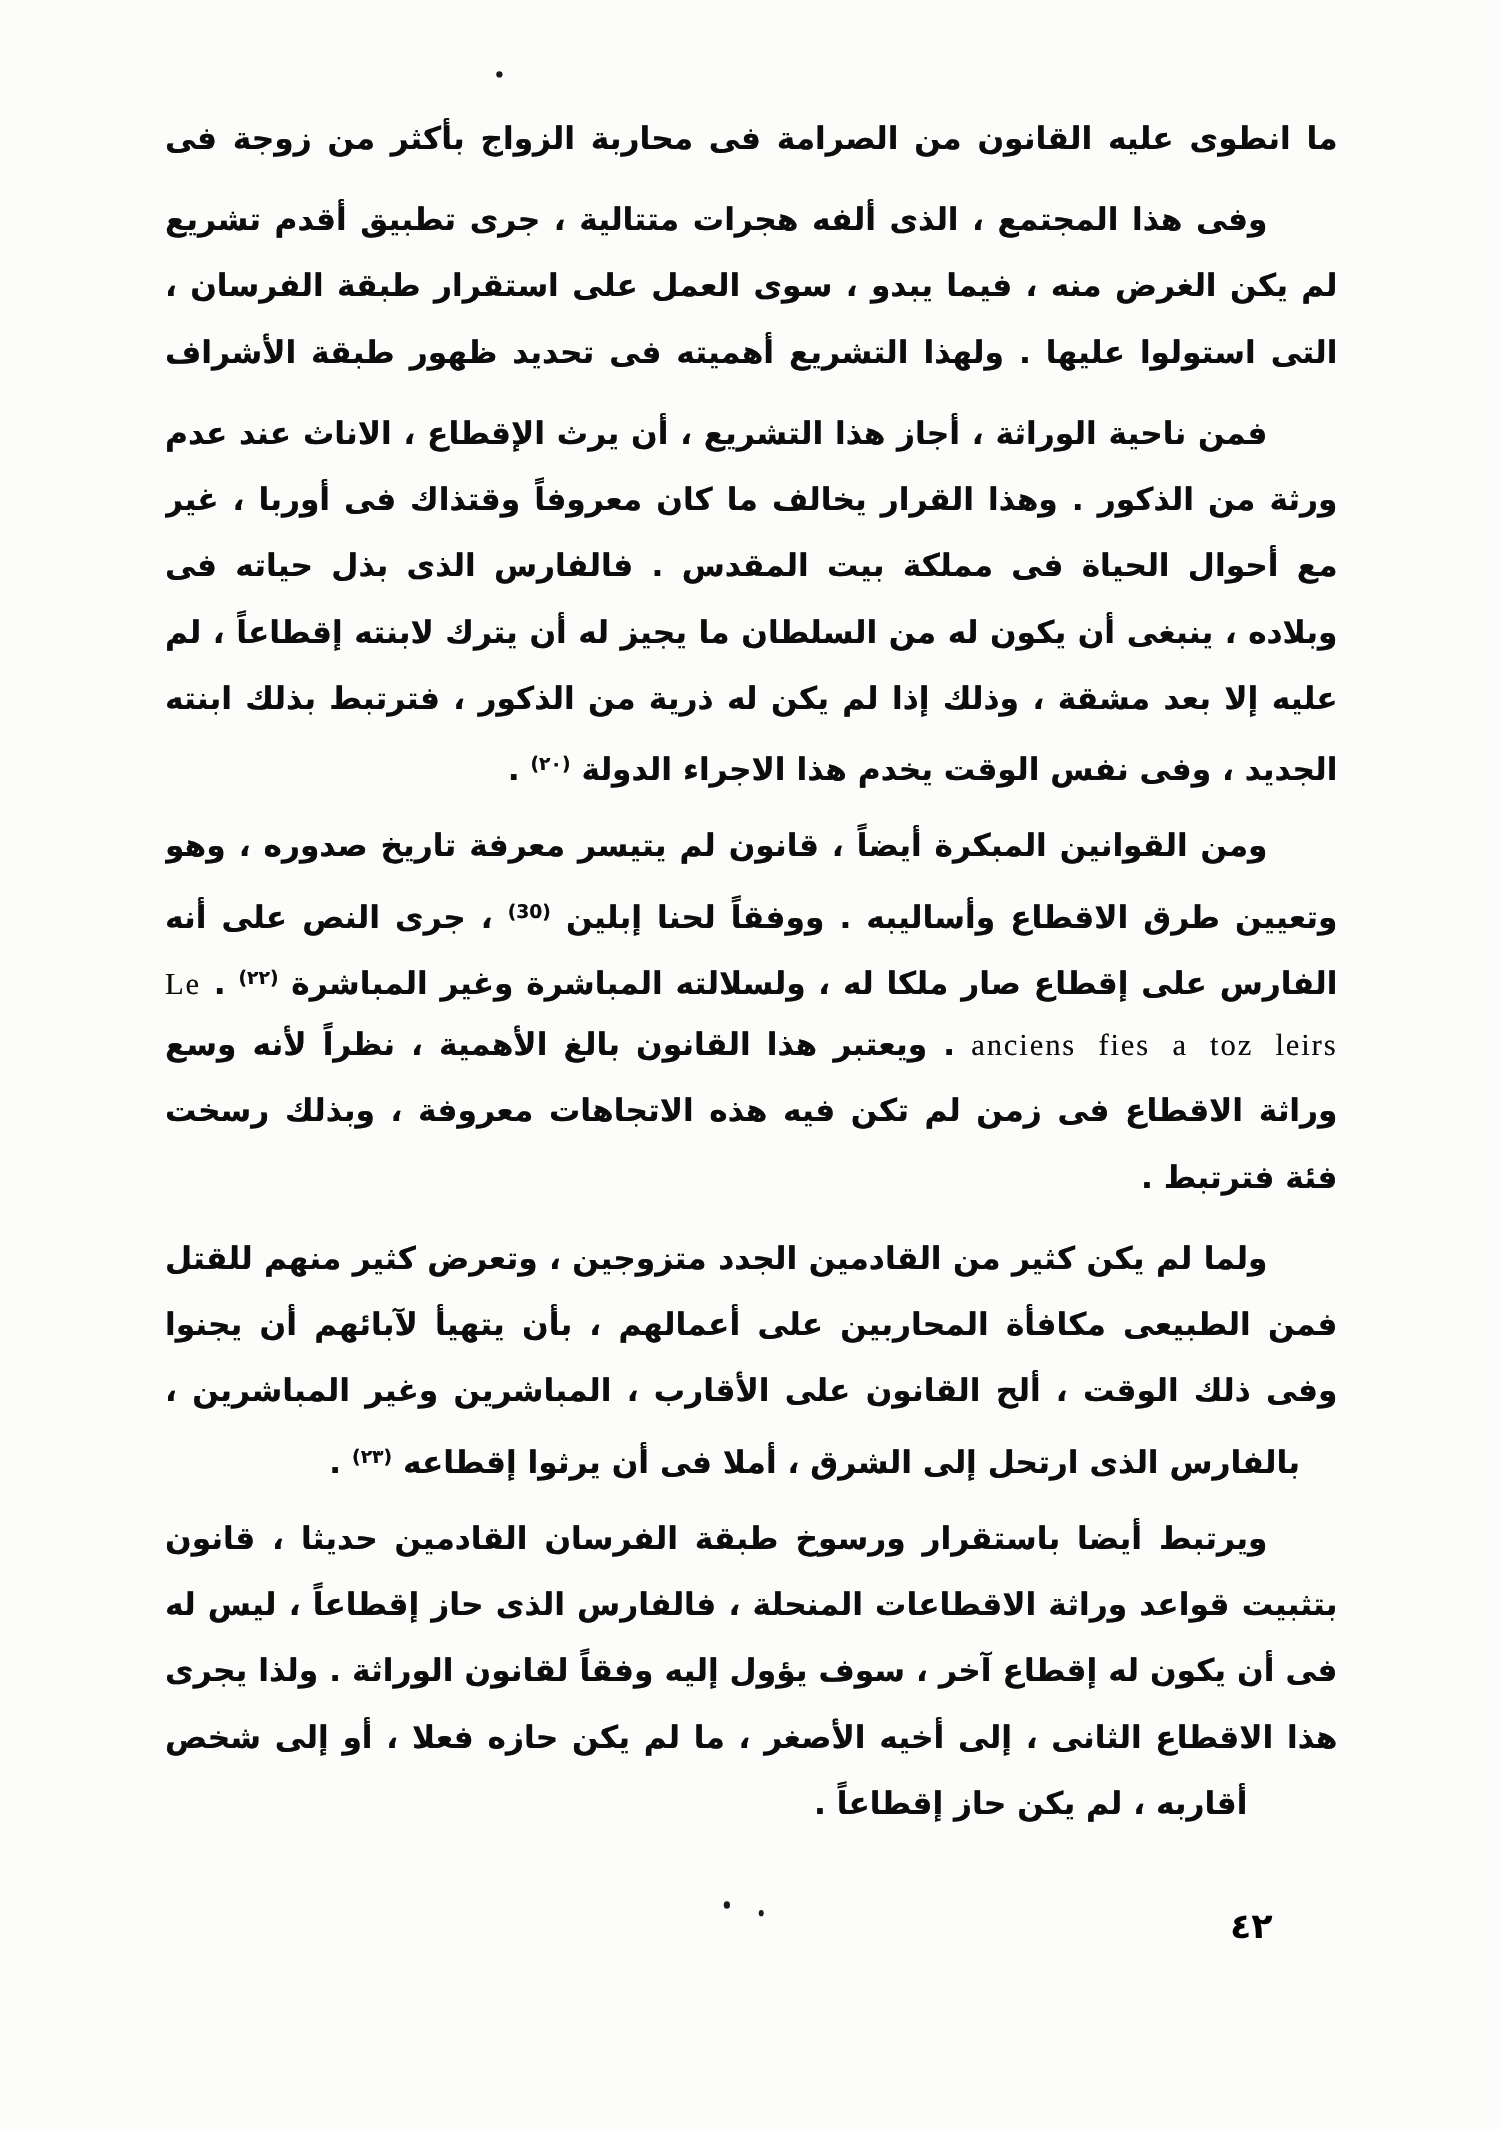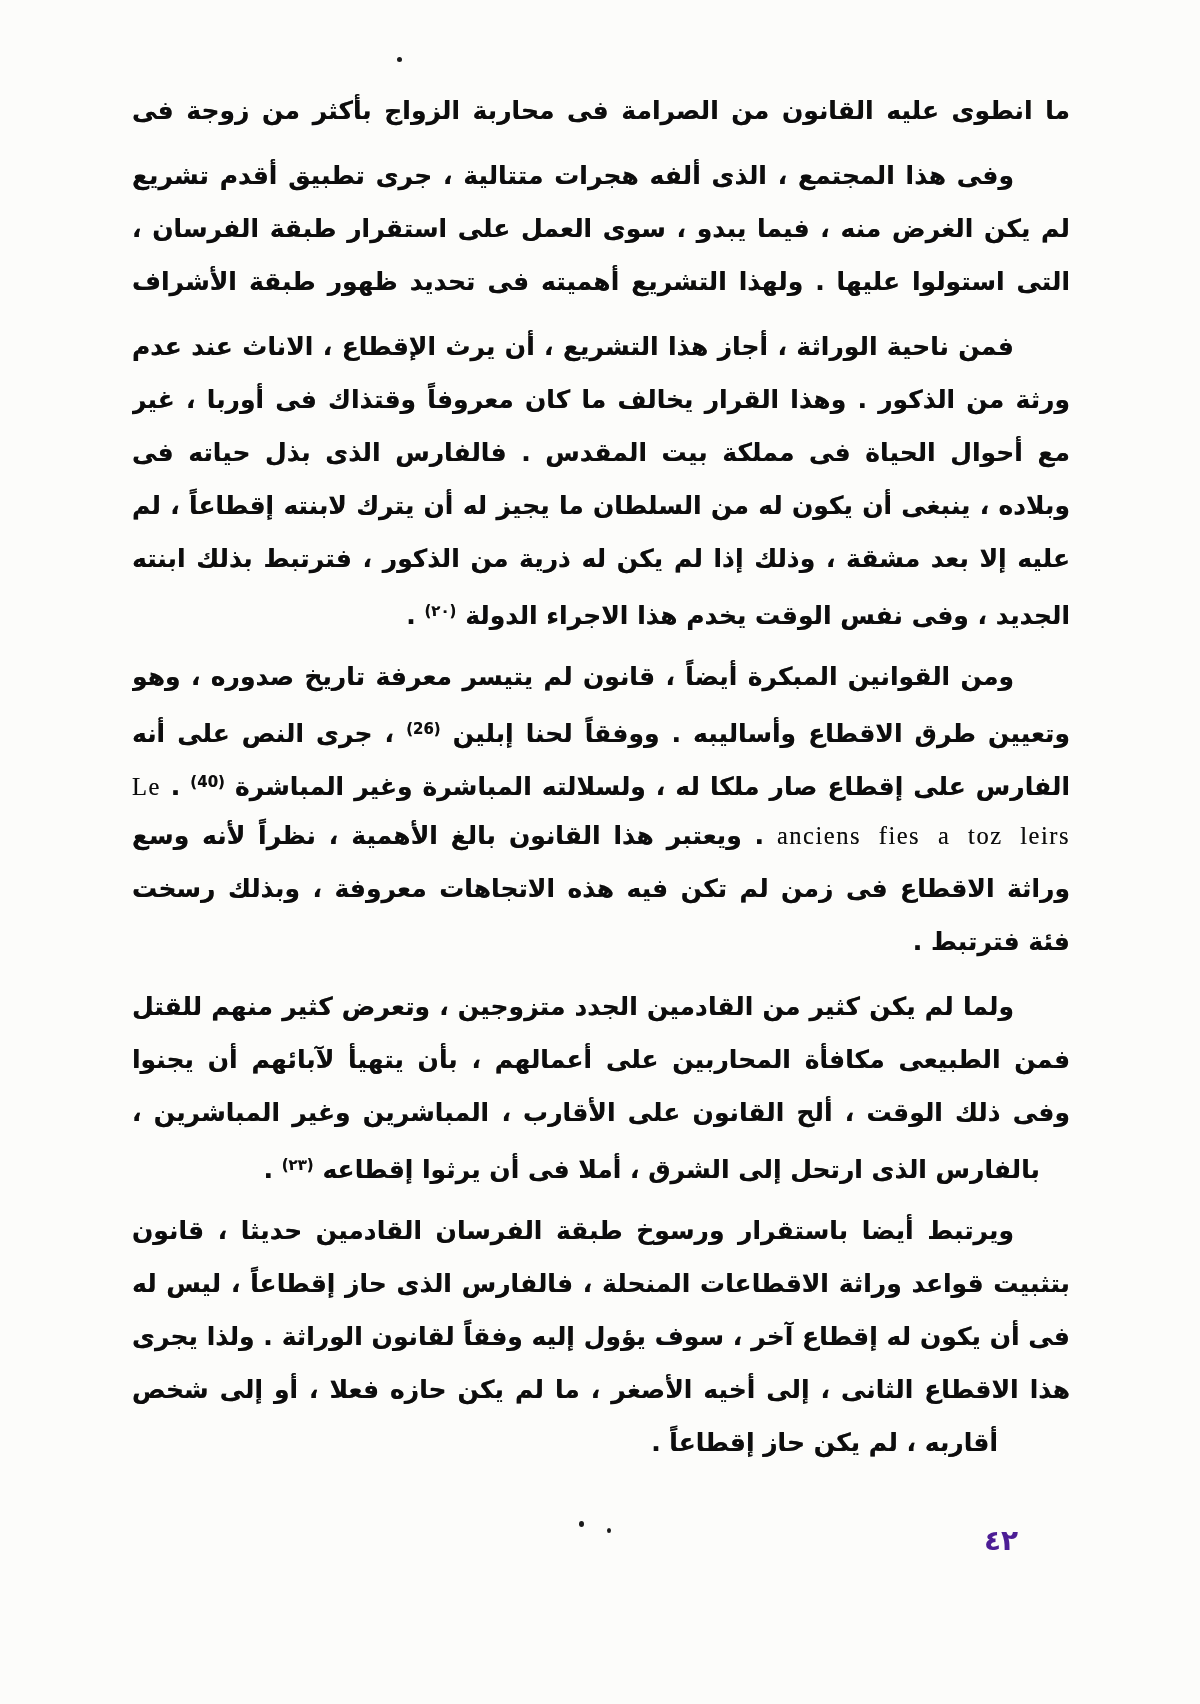--- a/index.html
+++ b/index.html
@@ -51,21 +51,21 @@
     font-size: 0.98em;
     letter-spacing: 1.5px;
     word-spacing: 6px;
   }
   .page-number {
     position: absolute;
     left: 984px; top: 1524px;
     direction: rtl;
     font-size: 28px;
     font-weight: 700;
-    color: #4c1d95;
+    color: #000000;
   }
   .artifact {
     position: absolute;
     background: #1a1a1a;
     border-radius: 50%;
   }
   .dot-top    { left: 397px; top: 57px;  width: 5px; height: 5px; }
   .dot-bot-a  { left: 579px; top: 1521px; width: 5px; height: 6px; }
   .dot-bot-b  { left: 607px; top: 1528px; width: 4px; height: 5px; }
 </style>
@@ -92,22 +92,22 @@
       <div class="line first" dir="rtl">فمن ناحية الوراثة ، أجاز هذا التشريع ، أن يرث الإقطاع ، الاناث عند عدم وجود</div>
       <div class="line" dir="rtl">ورثة من الذكور . وهذا القرار يخالف ما كان معروفاً وقتذاك فى أوربا ، غير أنه يتفق</div>
       <div class="line" dir="rtl">مع أحوال الحياة فى مملكة بيت المقدس . فالفارس الذى بذل حياته فى خدمة ملكه</div>
       <div class="line" dir="rtl">وبلاده ، ينبغى أن يكون له من السلطان ما يجيز له أن يترك لابنته إقطاعاً ، لم يحصل</div>
       <div class="line" dir="rtl">عليه إلا بعد مشقة ، وذلك إذا لم يكن له ذرية من الذكور ، فترتبط بذلك ابنته بالوطن</div>
       <div class="line end" dir="rtl">الجديد ، وفى نفس الوقت يخدم هذا الاجراء الدولة <sup class="fn">(٢٠)</sup> .</div>
     </section>
 
     <section class="para">
       <div class="line first" dir="rtl">ومن القوانين المبكرة أيضاً ، قانون لم يتيسر معرفة تاريخ صدوره ، وهو يقضى بتحديد</div>
-      <div class="line" dir="rtl">وتعيين طرق الاقطاع وأساليبه . ووفقاً لحنا إبلين <sup class="fn">(26)</sup> ، جرى النص على أنه متى حصل</div>
-      <div class="line" dir="rtl">الفارس على إقطاع صار ملكا له ، ولسلالته المباشرة وغير المباشرة <sup class="fn">(40)</sup> . <span class="latin">Le cours des</span></div>
+      <div class="line" dir="rtl">وتعيين طرق الاقطاع وأساليبه . ووفقاً لحنا إبلين <sup class="fn">(30)</sup> ، جرى النص على أنه متى حصل</div>
+      <div class="line" dir="rtl">الفارس على إقطاع صار ملكا له ، ولسلالته المباشرة وغير المباشرة <sup class="fn">(٢٢)</sup> . <span class="latin">Le cours des</span></div>
       <div class="line" dir="rtl"><span class="latin">anciens fies a toz leirs</span> . ويعتبر هذا القانون بالغ الأهمية ، نظراً لأنه وسع نطاق</div>
       <div class="line" dir="rtl">وراثة الاقطاع فى زمن لم تكن فيه هذه الاتجاهات معروفة ، وبذلك رسخت أقدام</div>
       <div class="line end" dir="rtl">فئة فترتبط .</div>
     </section>
 
     <section class="para">
       <div class="line first" dir="rtl">ولما لم يكن كثير من القادمين الجدد متزوجين ، وتعرض كثير منهم للقتل والاسر ،</div>
       <div class="line" dir="rtl">فمن الطبيعى مكافأة المحاربين على أعمالهم ، بأن يتهيأ لآبائهم أن يجنوا ثمار شجاعتهم .</div>
       <div class="line" dir="rtl">وفى ذلك الوقت ، ألح القانون على الأقارب ، المباشرين وغير المباشرين ، على أن يلحقوا</div>
       <div class="line end end-sm" dir="rtl">بالفارس الذى ارتحل إلى الشرق ، أملا فى أن يرثوا إقطاعه <sup class="fn">(٢٣)</sup> .</div>

